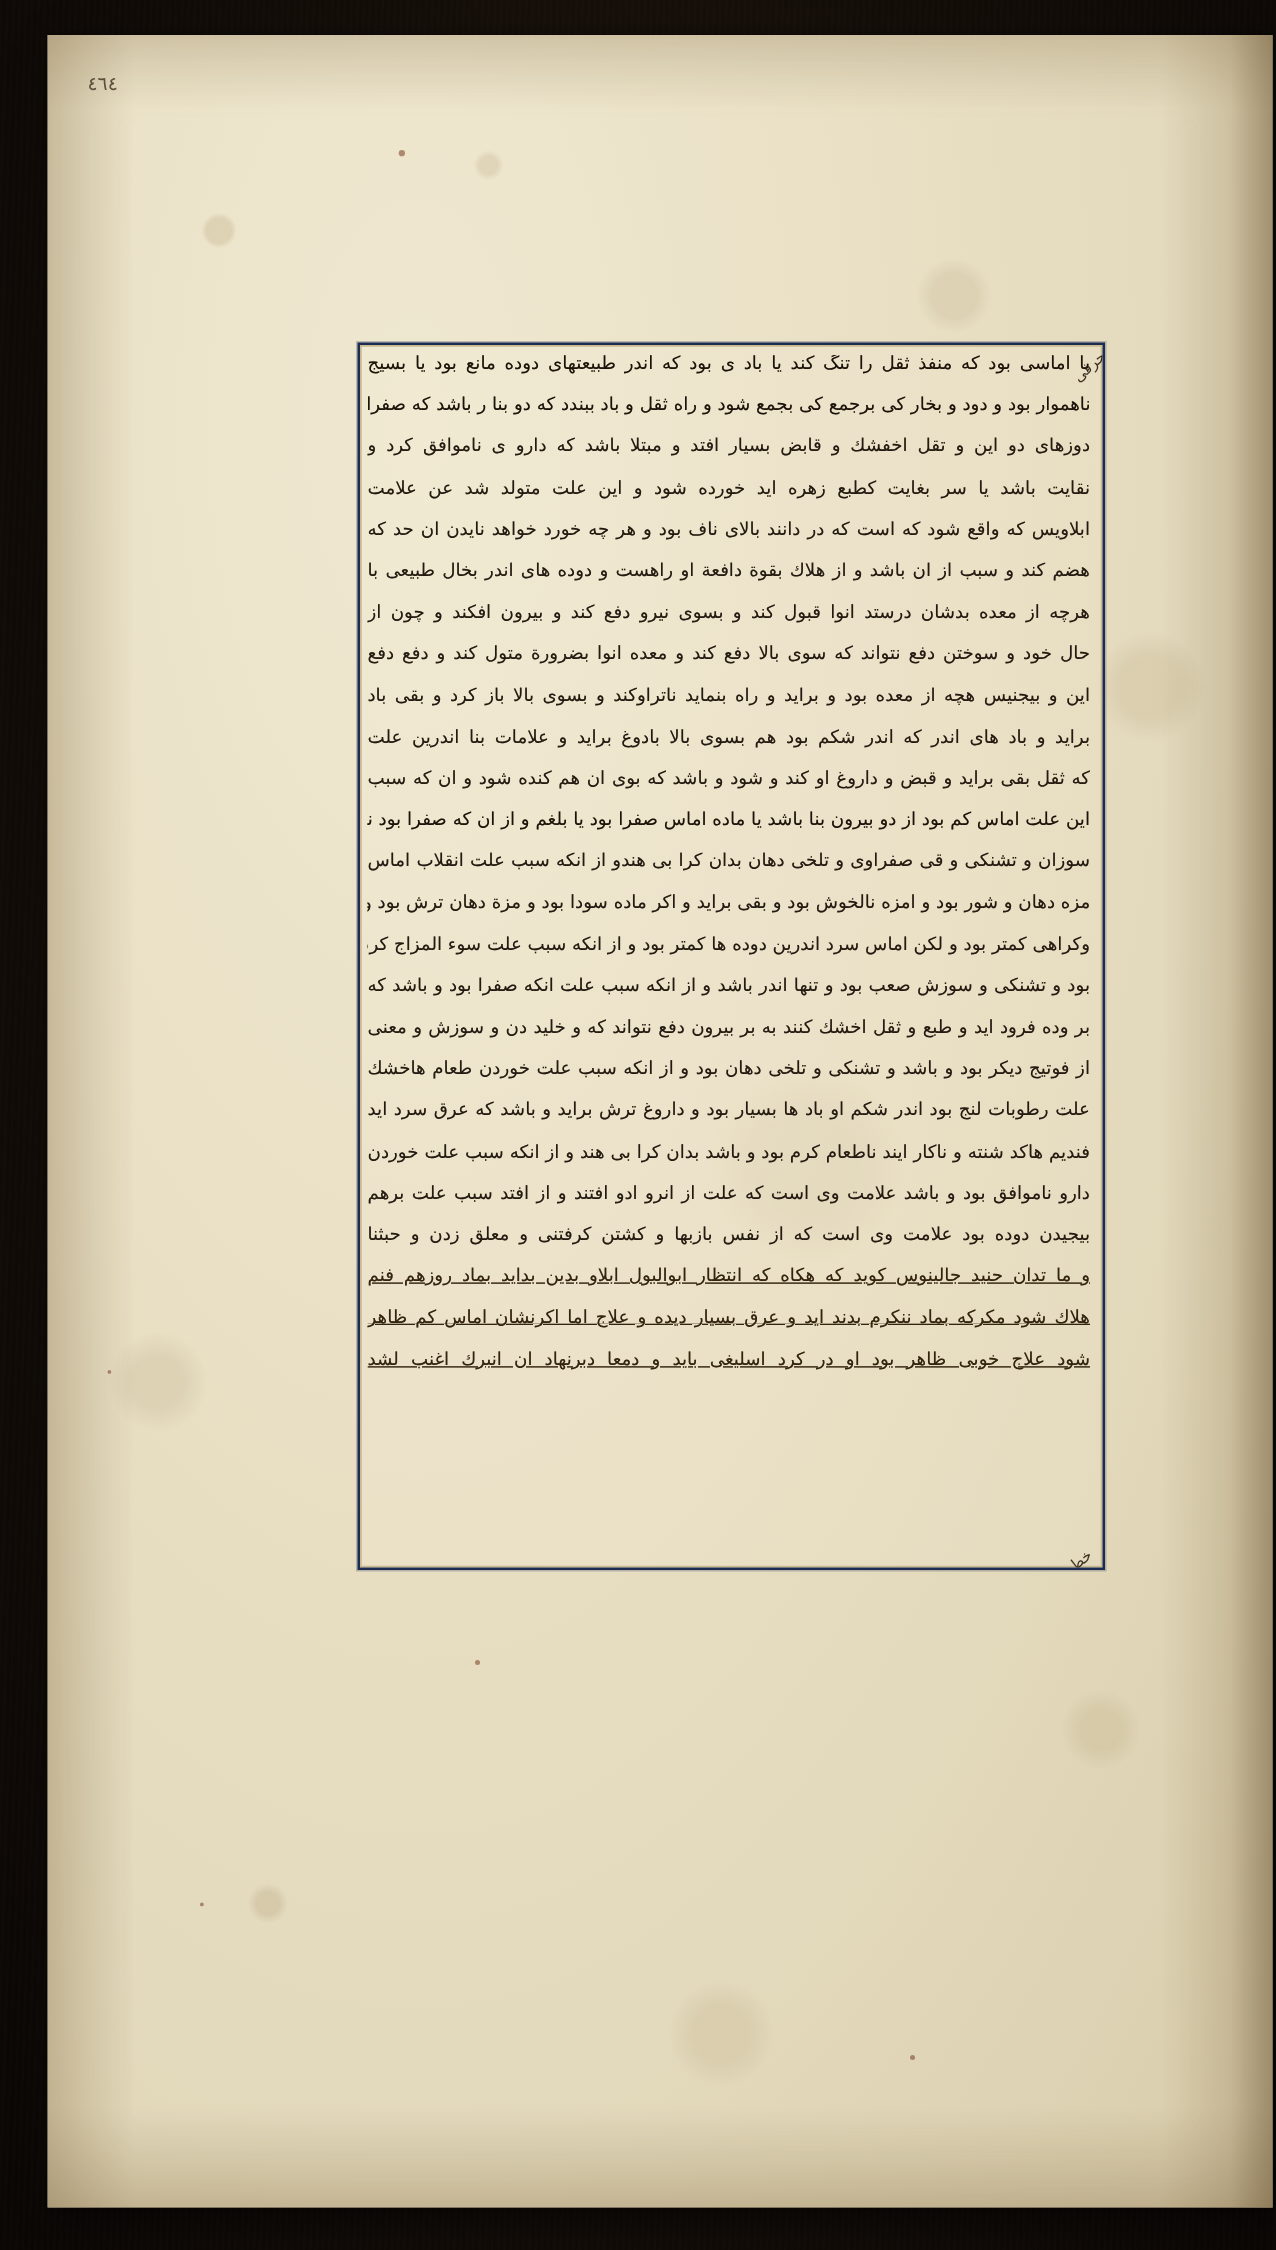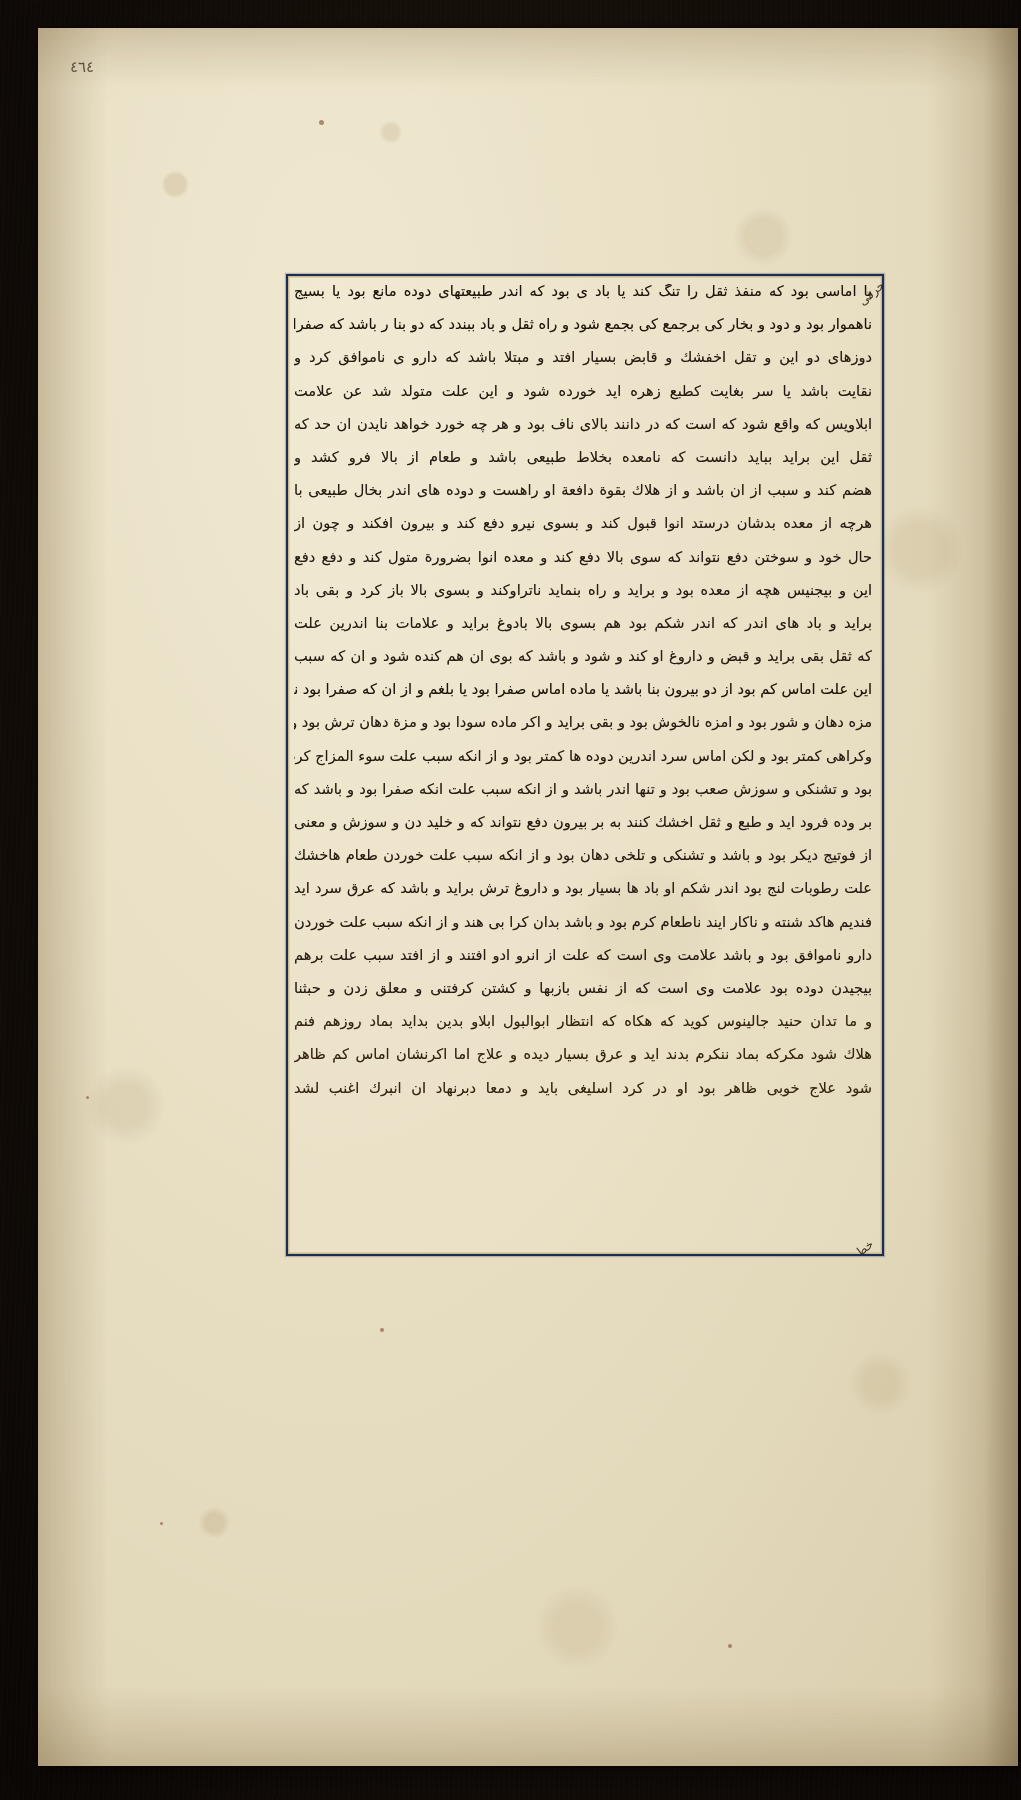--- a/index.html
+++ b/index.html
@@ -122,21 +122,21 @@
     white-space: nowrap;
     overflow: hidden;
     text-align: justify;
     text-align-last: justify;
     direction: rtl;
     color: #231a11;
     text-shadow: 0 0 .4px rgba(60,35,15,.45);
     transform-origin: right center;
   }
   .line.ink-dark { color: #1b1309; }
-  .line.ink-soft { color: #33240f; }
+  .line.ink-soft { color: #33240f; text-decoration: underline; }
 
   
   .marginalia {
     position: absolute;
     right: 6px;
     bottom: 6px;
     font-size: 12px;
     color: #2a1d10;
     transform: rotate(-38deg);
     transform-origin: right bottom;
@@ -186,28 +186,28 @@
 
   <div class="folio-number">٤٦٤</div>
 
   <div class="textblock">
     <div class="lines">
       <span class="line ink-dark">با آماسى بود كه منفذ ثقل را تنگ كند یا باد ى بود كه اندر طبیعتهاى دوده مانع بود یا بسیج</span>
       <span class="line ink-dark">ناهموار بود و دود و بخار كى برجمع كى بجمع شود و راه ثقل و باد ببندد كه دو بنا ر باشد كه صفرا بدین</span>
       <span class="line">دوزهاى دو این و تقل اخفشك و قابض بسیار افتد و مبتلا باشد كه دارو ى ناموافق كرد و</span>
       <span class="line">نقایت باشد یا سر بغایت كطبع زهره آید خورده شود و این علت متولد شد عن علامت</span>
       <span class="line">ابلاویس كه واقع شود كه است كه در دانند بالاى ناف بود و هر چه خورد خواهد نایدن آن حد كه</span>
-      <span class="line">ثقل این برآید     بباید دانست كه نامعده بخلاط طبیعى باشد و طعام از بالا فرو كشد و</span>
       <span class="line">هضم كند و سبب از آن باشد و از هلاك بقوة دافعة او راهست و دوده هاى اندر بخال طبیعى با</span>
       <span class="line">هرچه از معده بدشان درستد انوا قبول كند و بسوى نیرو دفع كند و بیرون افكند و چون از</span>
       <span class="line">حال خود و سوختن دفع نتواند كه سوى بالا دفع كند و معده انوا بضرورة متول كند و دفع دفع</span>
       <span class="line">این و بیجنیس هچه از معده بود و برآید و راه بنماید ناتراوكند و بسوى بالا باز كرد و بقى باد</span>
       <span class="line">برآید و باد هاى اندر كه اندر شكم بود هم بسوى بالا بادوغ برآید و علامات بنا اندرین علت</span>
       <span class="line">كه ثقل بقى برآید و قبض و داروغ او كند و شود و باشد كه بوى آن هم كنده شود و آن كه سبب</span>
       <span class="line ink-dark">این علت آماس كم بود از دو بیرون بنا باشد یا ماده آماس صفرا بود یا بلغم و از آن كه صفرا بود نتب</span>
+      <span class="line">سوزان و تشنكى و قى صفراوى و تلخى دهان بدان كرا بى هندو از آنكه سبب علت انقلاب آماس</span>
       <span class="line">مزه دهان و شور بود و امزه نالخوش بود و بقى برآید و اكر ماده سودا بود و مزة دهان ترش بود و</span>
       <span class="line">وكراهى كمتر بود و لكن آماس سرد اندرین دوده ها كمتر بود و از آنكه سبب علت سوء المزاج كرم و خشك</span>
       <span class="line">بود و تشنكى و سوزش صعب بود و تنها اندر باشد و از آنكه سبب علت آنكه صفرا بود و باشد كه</span>
       <span class="line">بر وده فرود آید و طبع و ثقل اخشك كنند به بر بیرون دفع نتواند كه و خلید دن و سوزش و معنى</span>
       <span class="line">از فوتیج دیكر بود و باشد و تشنكى و تلخى دهان بود و از آنكه سبب علت خوردن طعام هاخشك</span>
       <span class="line">علت رطوبات لنج بود اندر شكم او باد ها بسیار بود و داروغ ترش برآید و باشد كه عرق سرد آید</span>
       <span class="line">فندیم هاكد شنته و ناكار آیند ناطعام كرم بود و باشد بدان كرا بى هند و از آنكه سبب علت خوردن</span>
       <span class="line">دارو ناموافق بود و باشد علامت وى است كه علت از انرو ادو افتند و از افتد سبب علت برهم</span>
       <span class="line">بیجیدن دوده بود علامت وى است كه از نفس بازبها و كشتن كرفتنى و معلق زدن و حبثنا</span>
       <span class="line ink-soft">و ما تدان حنید جالینوس كوید كه هكاه كه انتظار ابوالبول ابلاو بدین بدآید بماد روزهم فنم</span>

